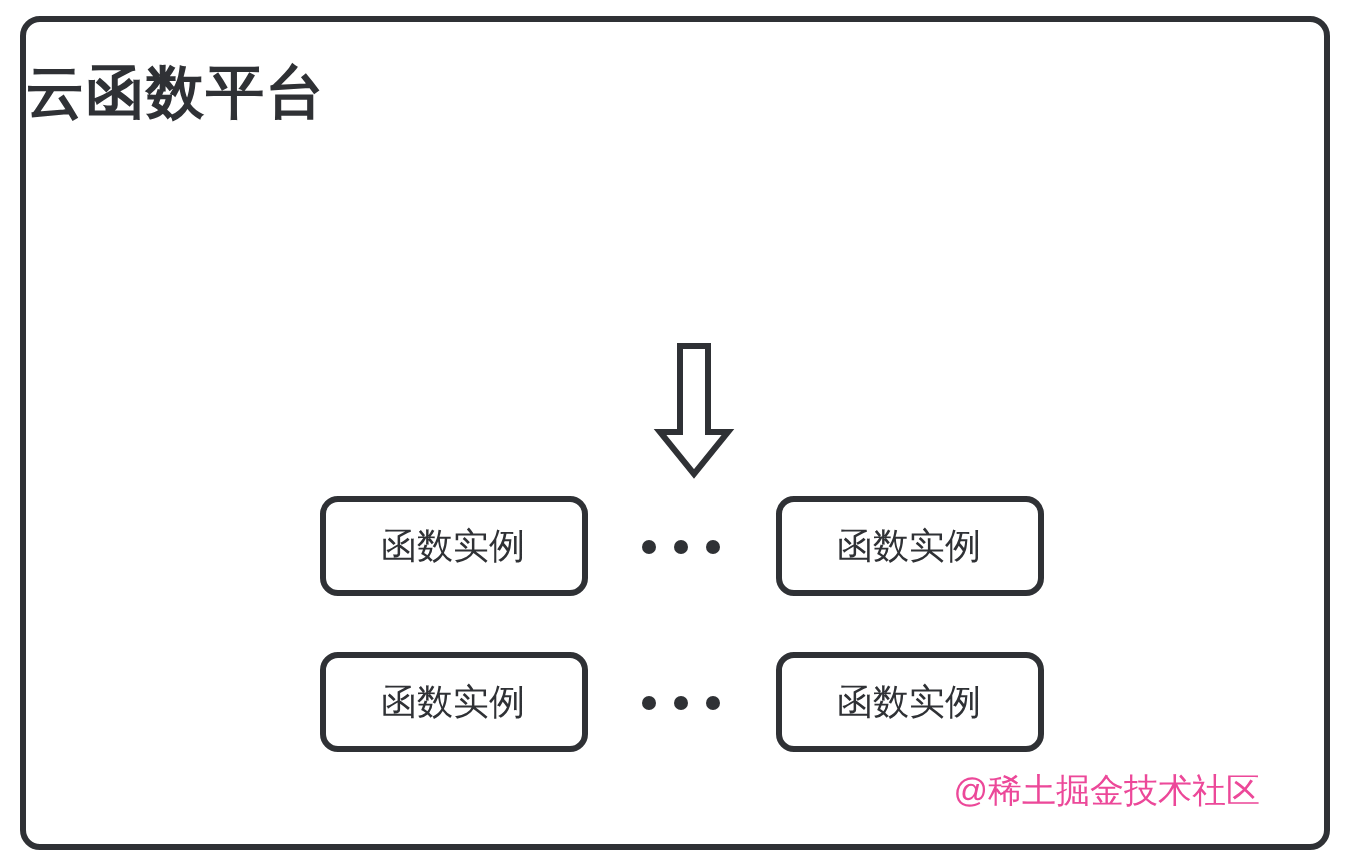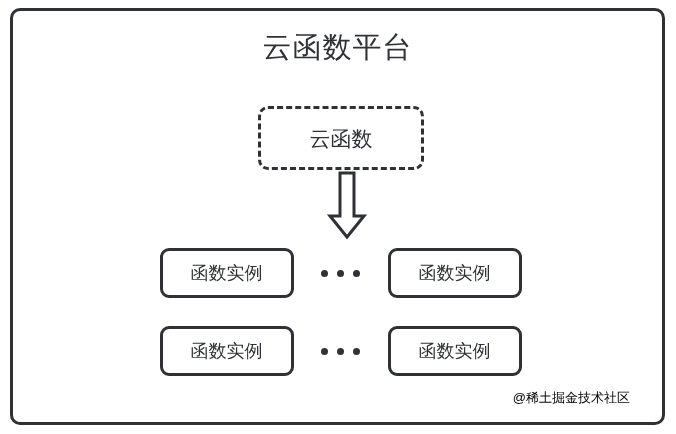--- a/index.html
+++ b/index.html
@@ -27,23 +27,23 @@
     border-radius: 10px;
     background: #ffffff;
   }
 
   
   #platform-title {
     position: absolute;
     left: 0;
     top: 22px;
     width: 100%;
-    text-align: center;
+    text-align: left;
     font-size: 29px;
-    font-weight: normal;
+    font-weight: bold;
     color: #2f3135;
     letter-spacing: 1px;
     line-height: 1;
   }
 
   
   #cloud-function-box {
     position: absolute;
     left: 245px;
     top: 95px;
@@ -114,36 +114,33 @@
     height: 7px;
     border-radius: 50%;
     background: #2f3135;
   }
 
   
   #watermark {
     position: absolute;
     right: 32px;
     bottom: 18px;
-    font-size: 13px;
-    color: #000000;
+    font-size: 17px;
+    color: #ec4899;
     line-height: 1;
     white-space: nowrap;
   }
 </style>
 </head>
 <body>
 
 <div id="diagram-frame">
 
   <div id="platform-title">云函数平台</div>
 
-  <div id="cloud-function-box">
-    <span class="box-label">云函数</span>
-  </div>
 
   <div id="flow-arrow">
     <svg width="48" height="70" viewBox="0 0 48 70" xmlns="http://www.w3.org/2000/svg">
       <polygon points="17,2 31,2 31,45 41,45 24,66 7,45 17,45" fill="#ffffff" stroke="#2f3135" stroke-width="3" stroke-linejoin="miter"></polygon>
     </svg>
   </div>
 
   <div class="instance-row" id="instance-row-1">
     <div class="instance-box">
       <span class="box-label">函数实例</span>

